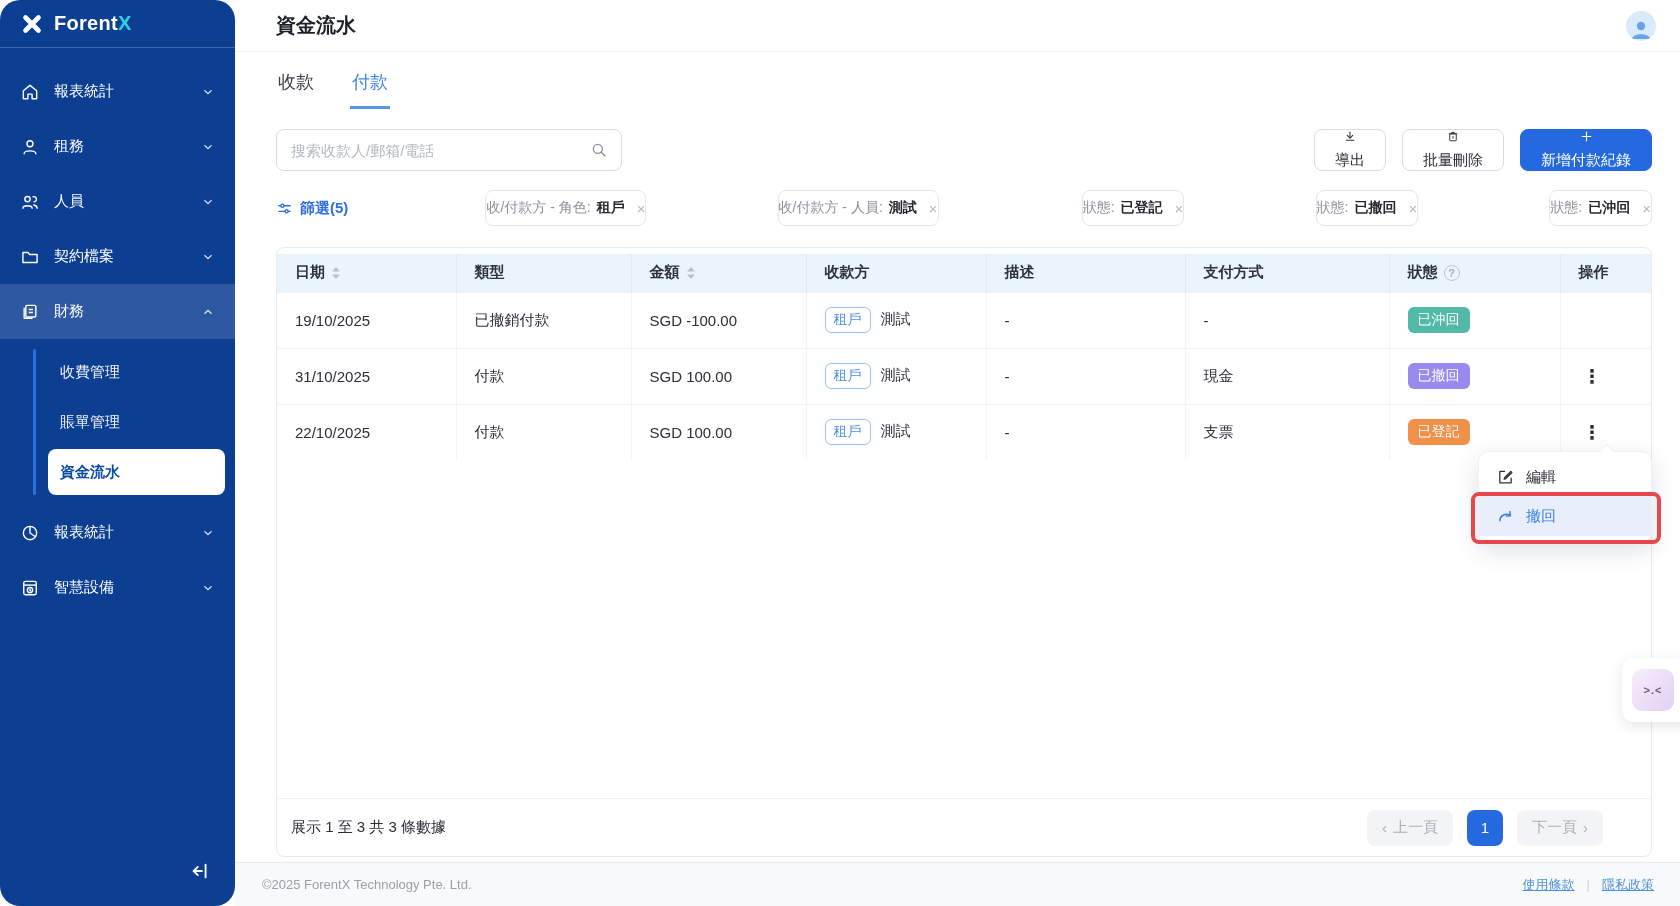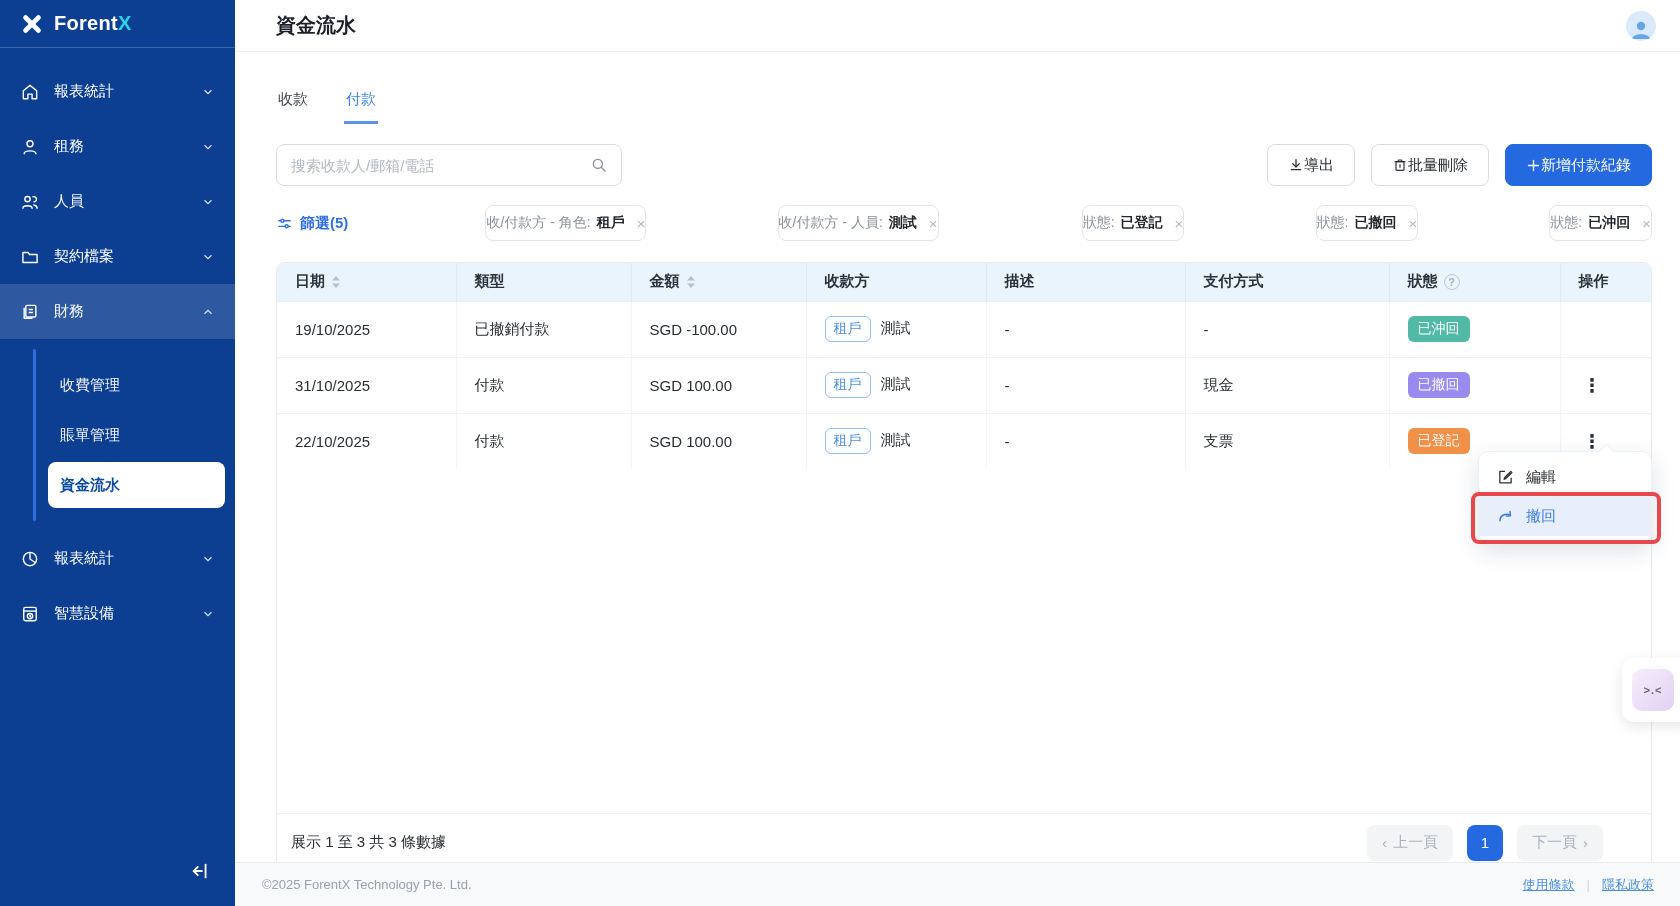--- a/index.html
+++ b/index.html
@@ -2,82 +2,82 @@
 <html><head>
 <meta charset="utf-8">
 <style>
   * { margin:0; padding:0; box-sizing:border-box; }
   html,body { width:1680px; height:906px; overflow:hidden; background:#fff;
     font-family:"Liberation Sans","DejaVu Sans",sans-serif; }
   .app { position:relative; width:1680px; height:906px; }
 
   
   .sidebar { position:absolute; left:0; top:0; width:235px; height:906px;
-    background:#0C3E92; color:#fff; }
+    background:#0C3E92; color:#fff;border-radius:20px; }
   .logo-row { height:48px; display:flex; align-items:center; gap:10px;
     padding:0 20px; border-bottom:1px solid rgba(255,255,255,0.22); }
   .logo-mark { width:24px; height:24px; flex:0 0 auto; }
   .logo-text { font-size:20px; font-weight:bold; letter-spacing:.3px; }
   .logo-text .accent { color:#2BD2E6; }
   .nav { padding-top:16px; }
   .nav-item { height:55px; display:flex; align-items:center; gap:14px;
     padding:0 20px; font-size:15px; cursor:pointer; }
   .nav-item .lbl { flex:1; }
   .nav-item.expanded { background:rgba(255,255,255,0.14); }
   .nav-icon { width:20px; height:20px; flex:0 0 auto; }
   .chev { width:14px; height:14px; opacity:.85; }
-  .submenu { position:relative; padding:21px 0; }
+  .submenu { position:relative; padding:8px 0; }
   .submenu .rail { position:absolute; left:33px; top:10px; bottom:10px;
     width:3px; background:#2E6FE0; border-radius:2px; }
   .sub-item { height:50px; margin:0 10px 0 48px; display:flex; align-items:center;
     padding-left:12px; font-size:15px; border-radius:8px; cursor:pointer;
     color:rgba(255,255,255,0.95); }
   .sub-item.active { background:#fff; color:#0C4CA3; font-weight:bold; height:46px; margin-top:2px; margin-bottom:2px; }
   .collapse-btn { position:absolute; left:186px; bottom:20px; width:30px; height:30px;
     display:flex; align-items:center; justify-content:center; cursor:pointer; }
 
   
   .main { position:absolute; left:235px; top:0; width:1445px; height:906px; background:#fff; }
   .topbar { height:52px; border-bottom:1px solid #eef0f2; display:flex; align-items:center;
     padding:0 24px 0 41px; }
   .page-title { font-size:20px; font-weight:bold; color:#1b1f27; flex:1; }
   .avatar { width:30px; height:30px; border-radius:50%; background:#D8EAFC;
     display:flex; align-items:flex-end; justify-content:center; overflow:hidden; cursor:pointer; }
 
   .tabs-row { display:flex; gap:34px; padding:14px 0 0 41px; }
-  .tab { font-size:15px; color:#3a3f48; padding:4px 2px 12px; cursor:pointer;
-    border-bottom:3px solid transparent;margin-top:20px; }
+  .tab { font-size:18px; color:#3a3f48; padding:4px 2px 12px; cursor:pointer;
+    border-bottom:3px solid transparent; }
   .tab.active { color:#3F87E6; border-bottom-color:#5B93E8; }
 
   .toolbar { display:flex; justify-content:space-between; align-items:center;
     padding:20px 28px 0 41px; }
   .search-box { position:relative; width:346px; }
   .search-box input { width:100%; height:42px; border:1px solid #d9dde3; border-radius:8px;
     padding:0 40px 0 14px; font-size:15px; color:#333; outline:none;
     font-family:"Liberation Sans","DejaVu Sans",sans-serif; }
   .search-box input::placeholder { color:#b3b9c2; }
   .search-icon { position:absolute; right:14px; top:12px; width:18px; height:18px; }
   .btn-group { display:flex; gap:16px; }
-  .btn { height:42px; display:flex; align-items:center; justify-content:center; 
+  .btn { height:42px; display:flex; align-items:center; justify-content:center; gap:8px;
     border:1px solid #d9dde3; border-radius:8px; background:#fff; font-size:15px;
-    color:#2b2f36; padding:0 20px; cursor:pointer; }
+    color:#2b2f36; padding:0 20px; cursor:pointer;flex-direction:column; }
   .btn-primary { background:#2569E0; border-color:#2569E0; color:#fff; }
 
   .filter-row { display:flex; align-items:center; gap:14px; padding:19px 28px 0 41px; flex-wrap:nowrap;justify-content:space-between; }
   .filter-toggle { display:flex; align-items:center; gap:7px; color:#2F6FE4;
     font-size:15px; font-weight:bold; cursor:pointer; margin-right:6px; }
   .chip { height:36px; display:flex; align-items:center; gap:6px; border:1px solid #e3e6ea;
     border-radius:8px; background:#fff; padding:0 0; font-size:14px; color:#8b919b; }
   .chip b { color:#23272e; }
   .chip .x { color:#b0b6bf; font-size:15px; margin-left:6px; cursor:pointer; }
 
   
   .table-card { margin:21px 28px 0 41px; height:610px; border:1px solid #e9ebee;
     border-radius:8px; display:flex; flex-direction:column; overflow:hidden; }
-  table { width:100%; border-collapse:collapse; table-layout:fixed; }
+  table { width:100%; border-collapse:collapse; table-layout:fixed;margin-top:6px; }
   thead th { height:38px; background:#E9F4FD; text-align:left; padding-left:18px;
     font-size:15px; color:#2d323b; font-weight:600; }
   thead th + th { border-left:1px solid #dcebf8; }
   .th-inner { display:flex; align-items:center; gap:6px; }
   tbody td { height:56px; border-top:1px solid #f0f1f4; padding-left:18px;
     font-size:15px; color:#2b2f36; }
   tbody td + td { border-left:1px solid #f3f4f6; }
   .tag { display:inline-block; border:1px solid #9CC0F0; color:#4A90E2; border-radius:6px;
     padding:3px 8px; font-size:14px; margin-right:10px; background:#fff; }
   .badge { display:inline-block; color:#fff; font-size:14px; border-radius:6px; padding:4px 10px; }

